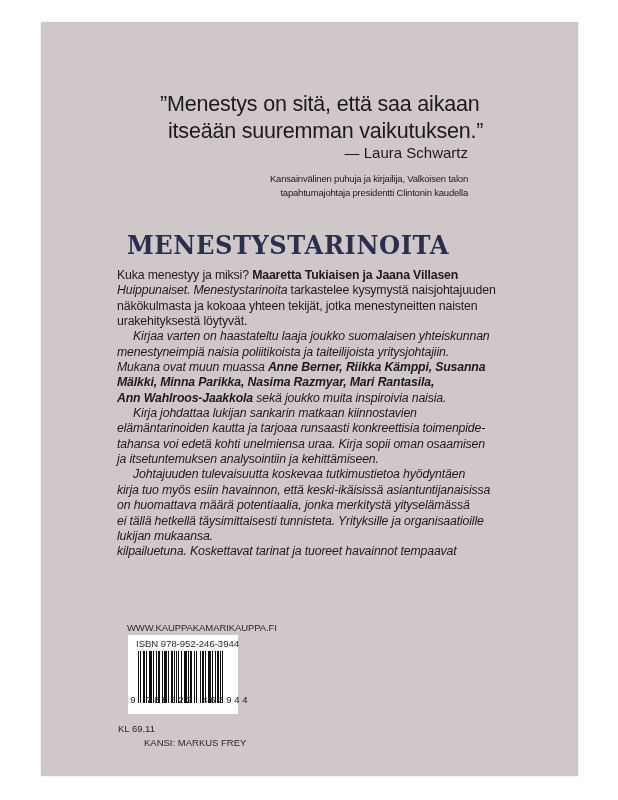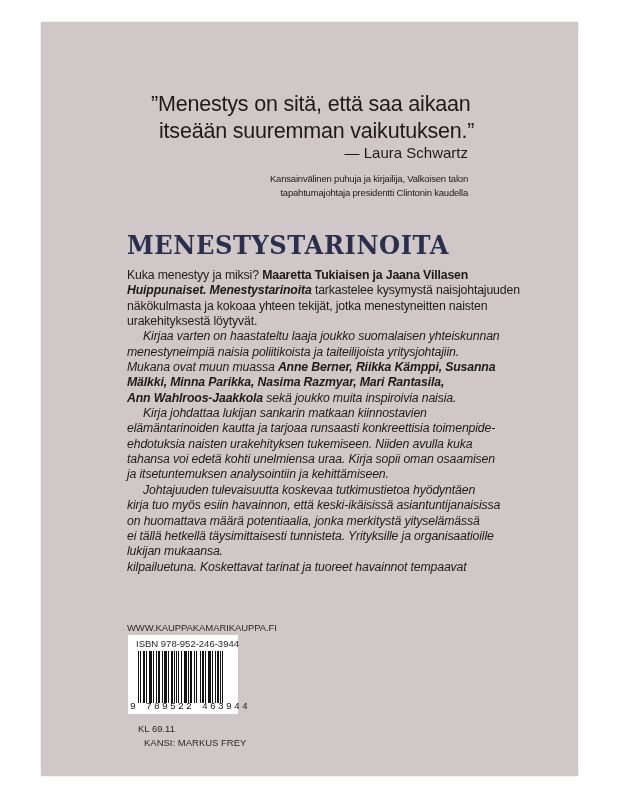--- a/index.html
+++ b/index.html
@@ -12,21 +12,21 @@
     }
     .cover {
       position: absolute;
       left: 41px; top: 22px;
       width: 537px; height: 754px;
       background: #cfc7c8;
       box-shadow: 0 0 2px rgba(0,0,0,0.15);
     }
     .quote {
       position: absolute;
-      left: 110px; top: 69px;
+      left: 119px; top: 69px;
       width: 360px;
       font-size: 21.5px;
       line-height: 27px;
       color: #1d1a1c;
       letter-spacing: -0.2px;
     }
     .quote .l2 { padding-left: 8px; display: block; }
     .attrib {
       position: absolute;
       left: 300px; top: 144px;
@@ -51,31 +51,31 @@
       font-family: "DejaVu Serif", serif;
       font-weight: bold;
       font-size: 26px;
       letter-spacing: 0.6px;
       color: #2b2f4d;
       transform: scaleX(0.93);
       transform-origin: left center;
     }
     .body {
       position: absolute;
-      left: 127px; top: 268px;
+      left: 117px; top: 268px;
       width: 350px;
       font-size: 12.3px;
       line-height: 15.35px;
       color: #1d1a1c;
       letter-spacing: -0.15px;
     }
     .body p { margin: 0; }
     .body p + p { text-indent: 16px; font-style: italic; }
     .body b { font-weight: bold; }
-    .body i { font-style: italic; font-weight: bold; }
+    .body i { font-style: italic; }
     .line { display: block; white-space: nowrap; }
     .website {
       position: absolute;
       left: 127px; top: 622px;
       font-size: 9.5px;
       color: #2b2829;
       letter-spacing: -0.1px;
     }
     .barcode-box {
       position: absolute;
@@ -93,30 +93,30 @@
     .bars {
       position: absolute;
       left: 10px; top: 16px;
       width: 94px; height: 52px;
       display: flex;
       align-items: stretch;
     }
     .bars span { display: block; height: 100%; }
     .bar-digits {
       position: absolute;
-      left: 2px; top: 66px;
+      left: 2px; top: 60px;
       font-size: 9.5px;
       font-family: "Liberation Mono", monospace;
       letter-spacing: 2.3px;
       color: #1d1a1c;
       white-space: nowrap;
     }
     .kl {
       position: absolute;
-      left: 138px; top: 723px;
+      left: 118px; top: 723px;
       font-size: 9.5px;
       color: #2b2829;
     }
     .kansi {
       position: absolute;
       left: 144px; top: 737px;
       font-size: 9.5px;
       color: #2b2829;
     }
   </style>
@@ -149,21 +149,20 @@
   <p style="text-indent:0">
     <span class="line" style="padding-left:16px">Kirjaa varten on haastateltu laaja joukko suomalaisen yhteiskunnan</span>
     <span class="line">menestyneimpiä naisia poliitikoista ja taiteilijoista yritysjohtajiin.</span>
     <span class="line"><span>Mukana ovat muun muassa </span><b>Anne Berner, Riikka Kämppi, Susanna</b></span>
     <span class="line"><b>Mälkki, Minna Parikka, Nasima Razmyar, Mari Rantasila,</b></span>
     <span class="line"><b>Ann Wahlroos-Jaakkola</b><span> sekä joukko muita inspiroivia naisia.</span></span>
   </p>
   <p style="text-indent:0">
     <span class="line" style="padding-left:16px">Kirja johdattaa lukijan sankarin matkaan kiinnostavien</span>
     <span class="line">elämäntarinoiden kautta ja tarjoaa runsaasti konkreettisia toimenpide-</span>
-    <span class="line">ehdotuksia naisten urakehityksen tukemiseen. Niiden avulla kuka</span>
     <span class="line">tahansa voi edetä kohti unelmiensa uraa. Kirja sopii oman osaamisen</span>
     <span class="line">ja itsetuntemuksen analysointiin ja kehittämiseen.</span>
   </p>
   <p style="text-indent:0">
     <span class="line" style="padding-left:16px">Johtajuuden tulevaisuutta koskevaa tutkimustietoa hyödyntäen</span>
     <span class="line">kirja tuo myös esiin havainnon, että keski-ikäisissä asiantuntijanaisissa</span>
     <span class="line">on huomattava määrä potentiaalia, jonka merkitystä yityselämässä</span>
     <span class="line">ei tällä hetkellä täysimittaisesti tunnisteta. Yrityksille ja organisaatioille</span>
     <span class="line">lukijan mukaansa.</span>
     <span class="line">kilpailuetuna. Koskettavat tarinat ja tuoreet havainnot tempaavat</span>

